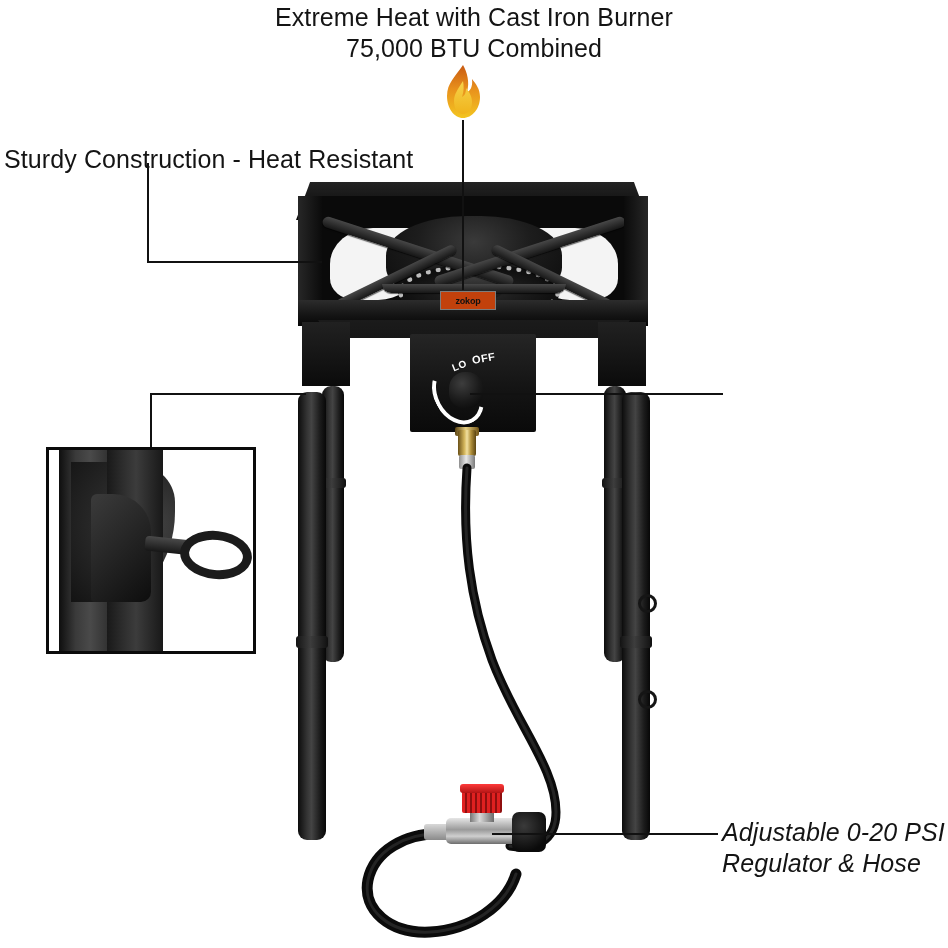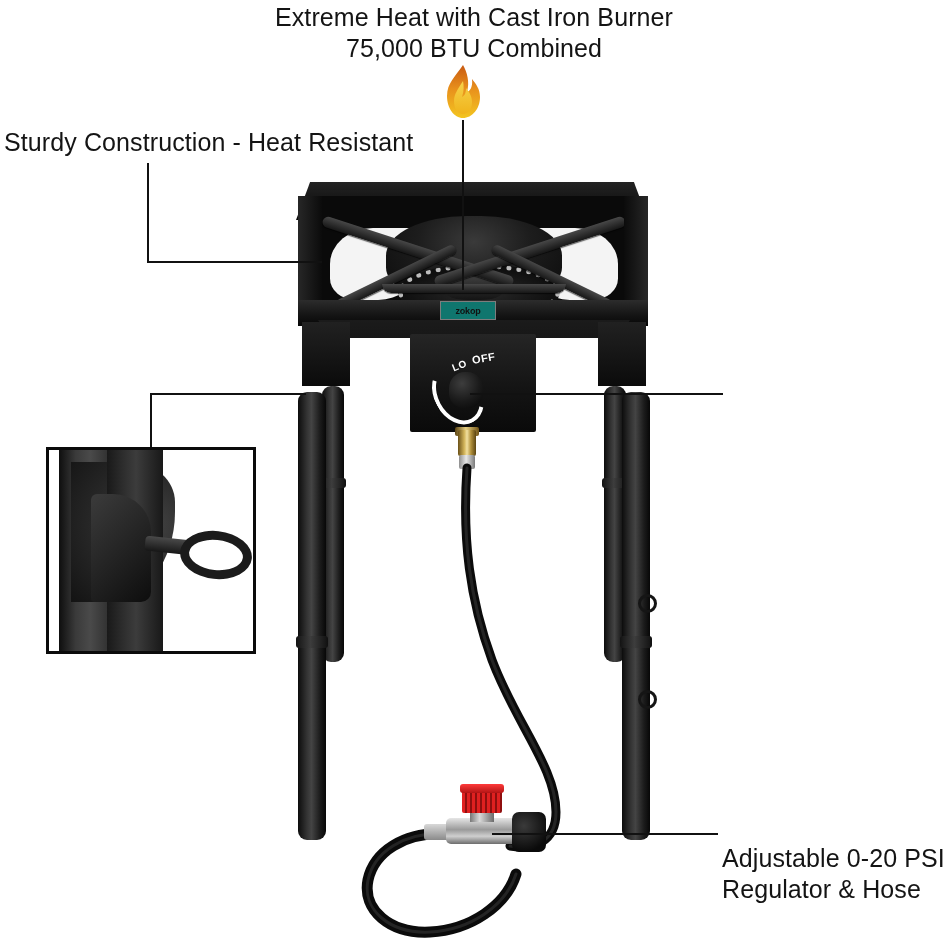--- a/index.html
+++ b/index.html
@@ -21,23 +21,23 @@
   
   .callout {
     position: absolute;
     font-size: 25px;
     line-height: 31px;
     color: #141414;
     white-space: pre-line;
     letter-spacing: .1px;
   }
   #callout-top      { left: 0;    top: 2px;   width: 948px; text-align: center; }
-  #callout-sturdy   { left: 4px;  top: 127px; }
+  #callout-sturdy   { left: 4px;  top: 144px; }
   #callout-dial     { left: 729px;top: 379px; }
-  #callout-regulator{ left: 722px;top: 843px; }
+  #callout-regulator{ left: 722px;top: 817px; font-style: italic; }
   #callout-legs     { left: 28px; top: 659px; }
 
   
   .leader { position: absolute; background: #111111; }
   .leader-h { height: 2px; }
   .leader-v { width: 2px; }
 
   
   #flame-icon {
     position: absolute;
@@ -251,23 +251,23 @@
     font-weight: bold;
     font-size: 10px;
     letter-spacing: .4px;
   }
   #dial-lo  { left: 452px; top: 360px; transform: rotate(-22deg); }
   #dial-off { left: 472px; top: 352px; transform: rotate(-10deg); font-size: 11px; }
 
   
   .brand-plate {
     position: absolute;
-    left: 440px; top: 301px;
+    left: 440px; top: 291px;
     width: 54px; height: 17px;
-    background: #0f766e;
+    background: #c2410c;
     border: 1px solid #7d7d7d;
     display: flex;
     align-items: center;
     justify-content: center;
   }
   .brand-text {
     font-size: 9px;
     font-weight: bold;
     color: #111;
     letter-spacing: -.2px;

